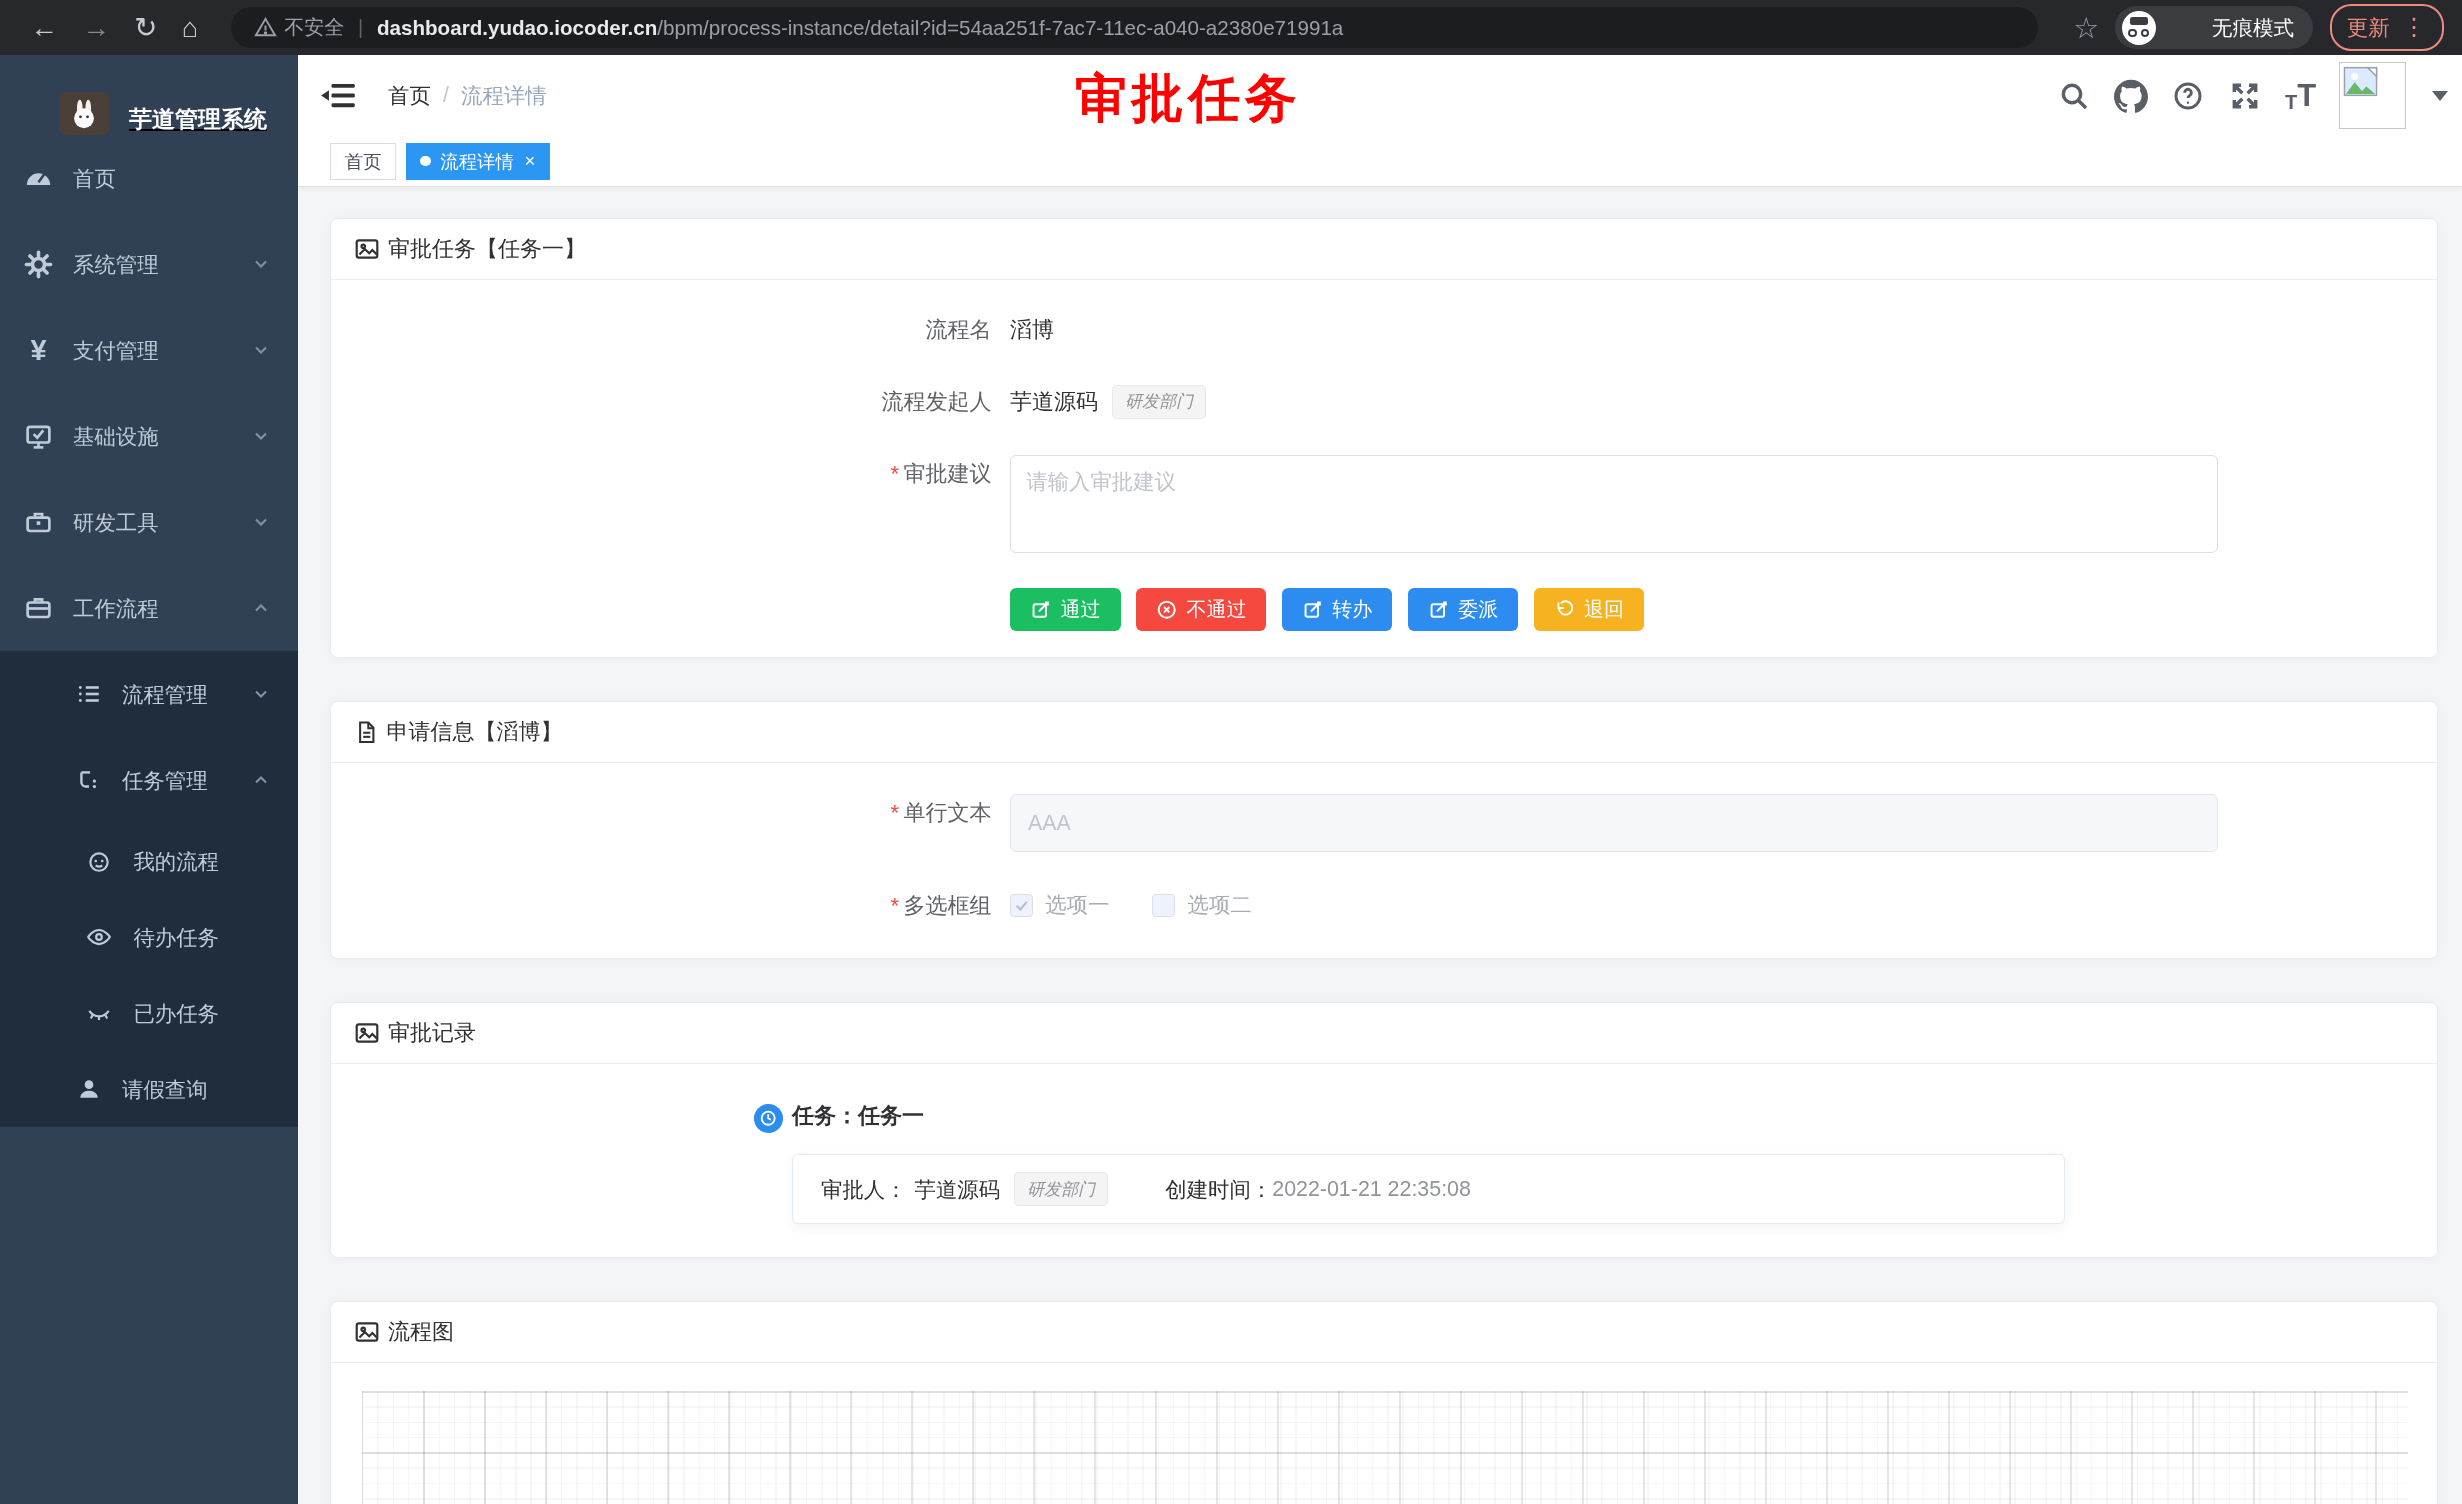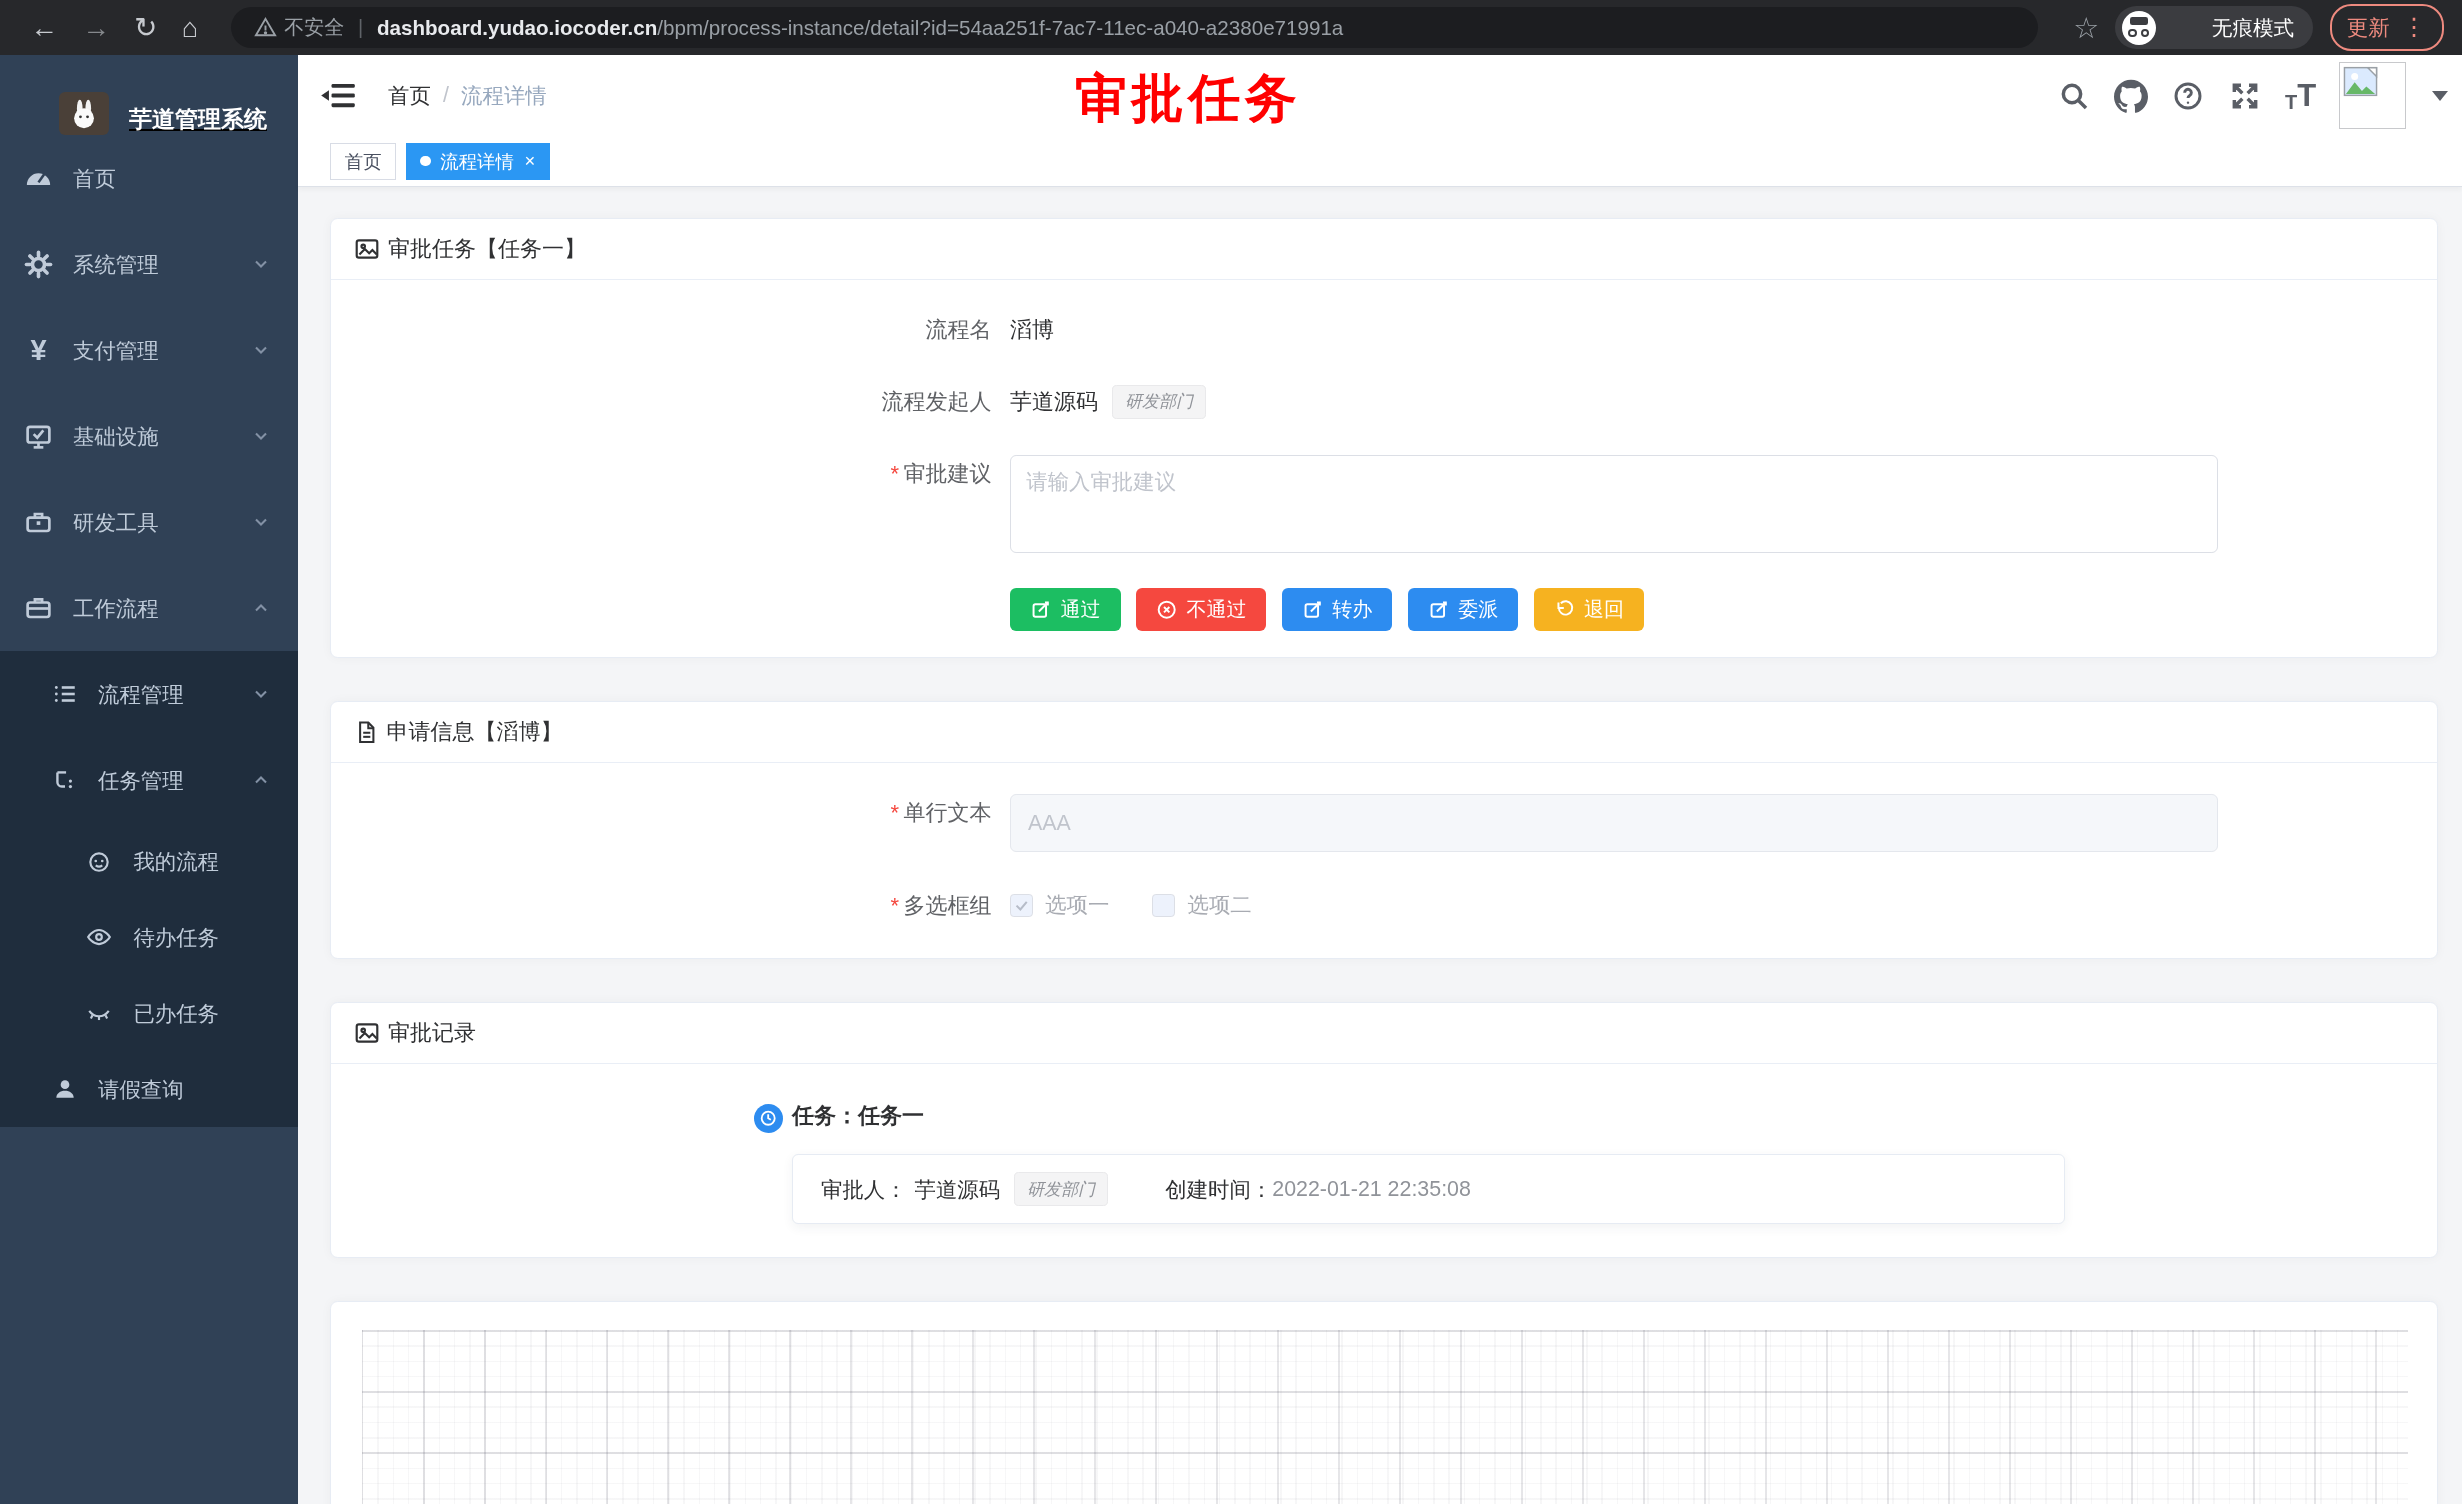--- a/index.html
+++ b/index.html
@@ -29,21 +29,21 @@
 
   
   .sidebar{position:absolute;left:0;top:55px;width:298px;bottom:0;background:#304156;overflow:hidden;}
   .logo-row{height:80px;display:flex;align-items:flex-end;padding-left:59px;text-decoration:underline;}
   .logo-img{width:50px;height:43px;border-radius:6.1px;background:#4a4038;display:flex;align-items:center;justify-content:center;flex:0 0 auto;}
   .app-title{color:#fff;font-size:23px;font-weight:bold;margin-left:20px;}
   .menu{}
   .mrow{position:relative;display:flex;align-items:center;height:86px;color:#bfcbd9;font-size:21.4px;cursor:pointer;}
   .mrow .mi{flex:0 0 auto;display:flex;align-items:center;justify-content:center;}
   .lvl1{padding-left:23px;} .lvl1 .mi{width:31px;height:31px;margin-right:19px;}
-  .lvl2{padding-left:52px;} .lvl2 .mi{width:26px;height:26px;margin-right:20px;}
+  .lvl2{padding-left:76px;} .lvl2 .mi{width:26px;height:26px;margin-right:20px;}
   .lvl3{padding-left:86px;height:76px;} .lvl3 .mi{width:26px;height:26px;margin-right:21.4px;}
   .short{height:76px;}
   .chev{position:absolute;right:27.5px;top:50%;margin-top:-10px;width:20px;height:20px;}
   .subdark{background:#1f2d3d;}
   .yen{font-size:29px;font-weight:bold;color:#bfcbd9;line-height:1;}
 
   
   .main{position:absolute;left:298px;top:55px;right:0;bottom:0;background:#f4f5f7;}
   .hdr{position:relative;height:81px;background:#fff;}
   .hamb{position:absolute;left:23px;top:25px;width:34px;height:31px;cursor:pointer;}
@@ -513,20 +513,28 @@
             <span class="lbl">芋道源码</span>
             <span class="tag-info">研发部门</span>
             <span class="gap64"></span>
             <span class="lbl">创建时间：</span>
             <span class="val-gray">2022-01-21 22:35:08</span>
           </div>
         </div>
       </div>
 
       <div class="panel" style="margin-bottom:0;">
+        <div class="phead">
+          <svg width="26" height="26" viewBox="0 0 24 24" fill="none" stroke="#303133" stroke-width="2">
+              <rect x="2.5" y="4" width="19" height="16" rx="2"></rect>
+              <circle cx="8.5" cy="9.5" r="1.6"></circle>
+              <path d="M5 17l5-5 4 4 3-3 4 4"></path>
+            </svg>
+          <span>流程图</span>
+        </div>
         <div class="pbody diagram-body">
           <div class="grid"></div>
         </div>
       </div>
 
     </div>
   </div>
 </div>
 
 

